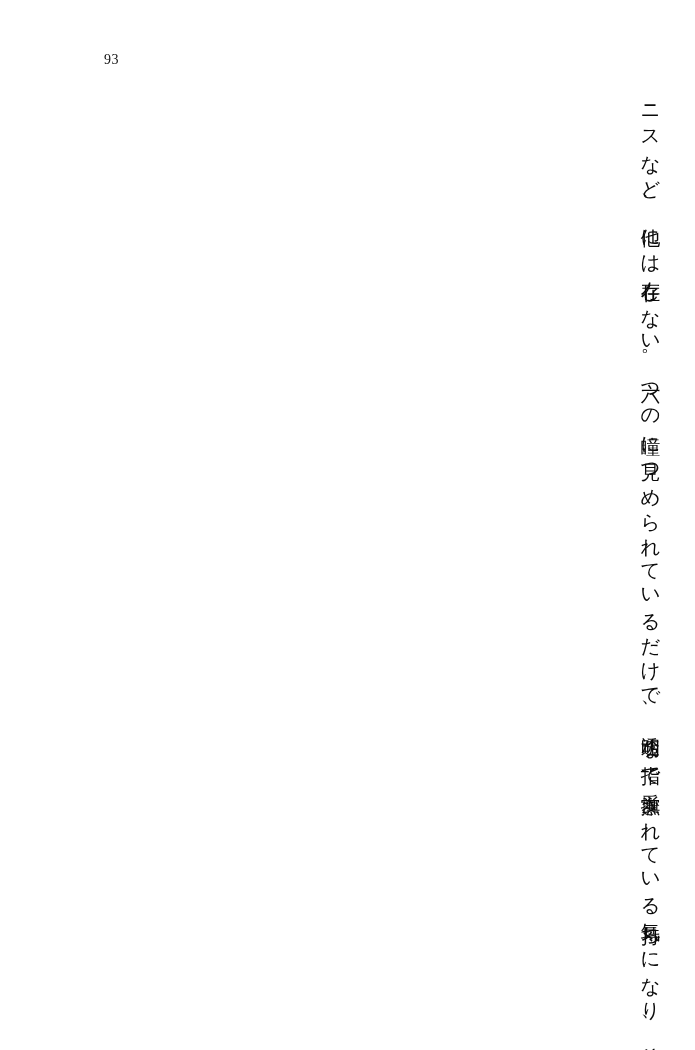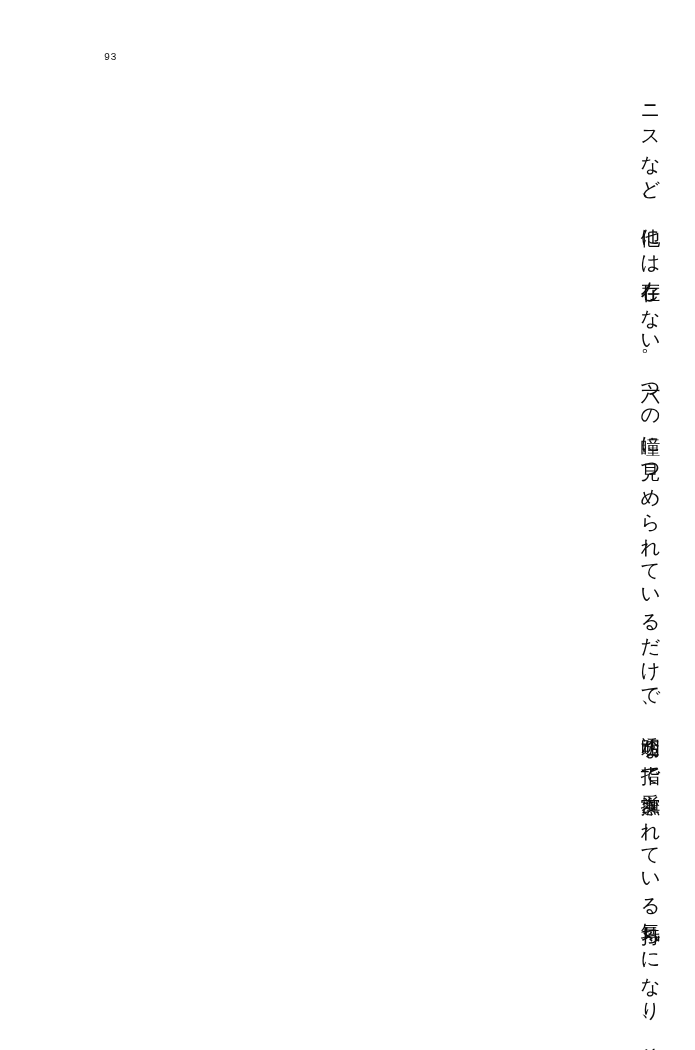--- a/index.html
+++ b/index.html
@@ -17,22 +17,22 @@
   .page {
     position: relative;
     width: 695px;
     height: 1050px;
     background: #ffffff;
   }
   .page-number {
     position: absolute;
     top: 52px;
     left: 104px;
-    font-size: 10px;
-    font-family: Liberation Mono, monospace;
+    font-size: 14px;
+    font-family: Liberation Serif, serif;
     color: #111111;
     letter-spacing: 0.5px;
   }
   .text-block {
     position: absolute;
     top: 92px;
     left: 40px;
     width: 620px;
     height: 870px;
     writing-mode: vertical-rl;

